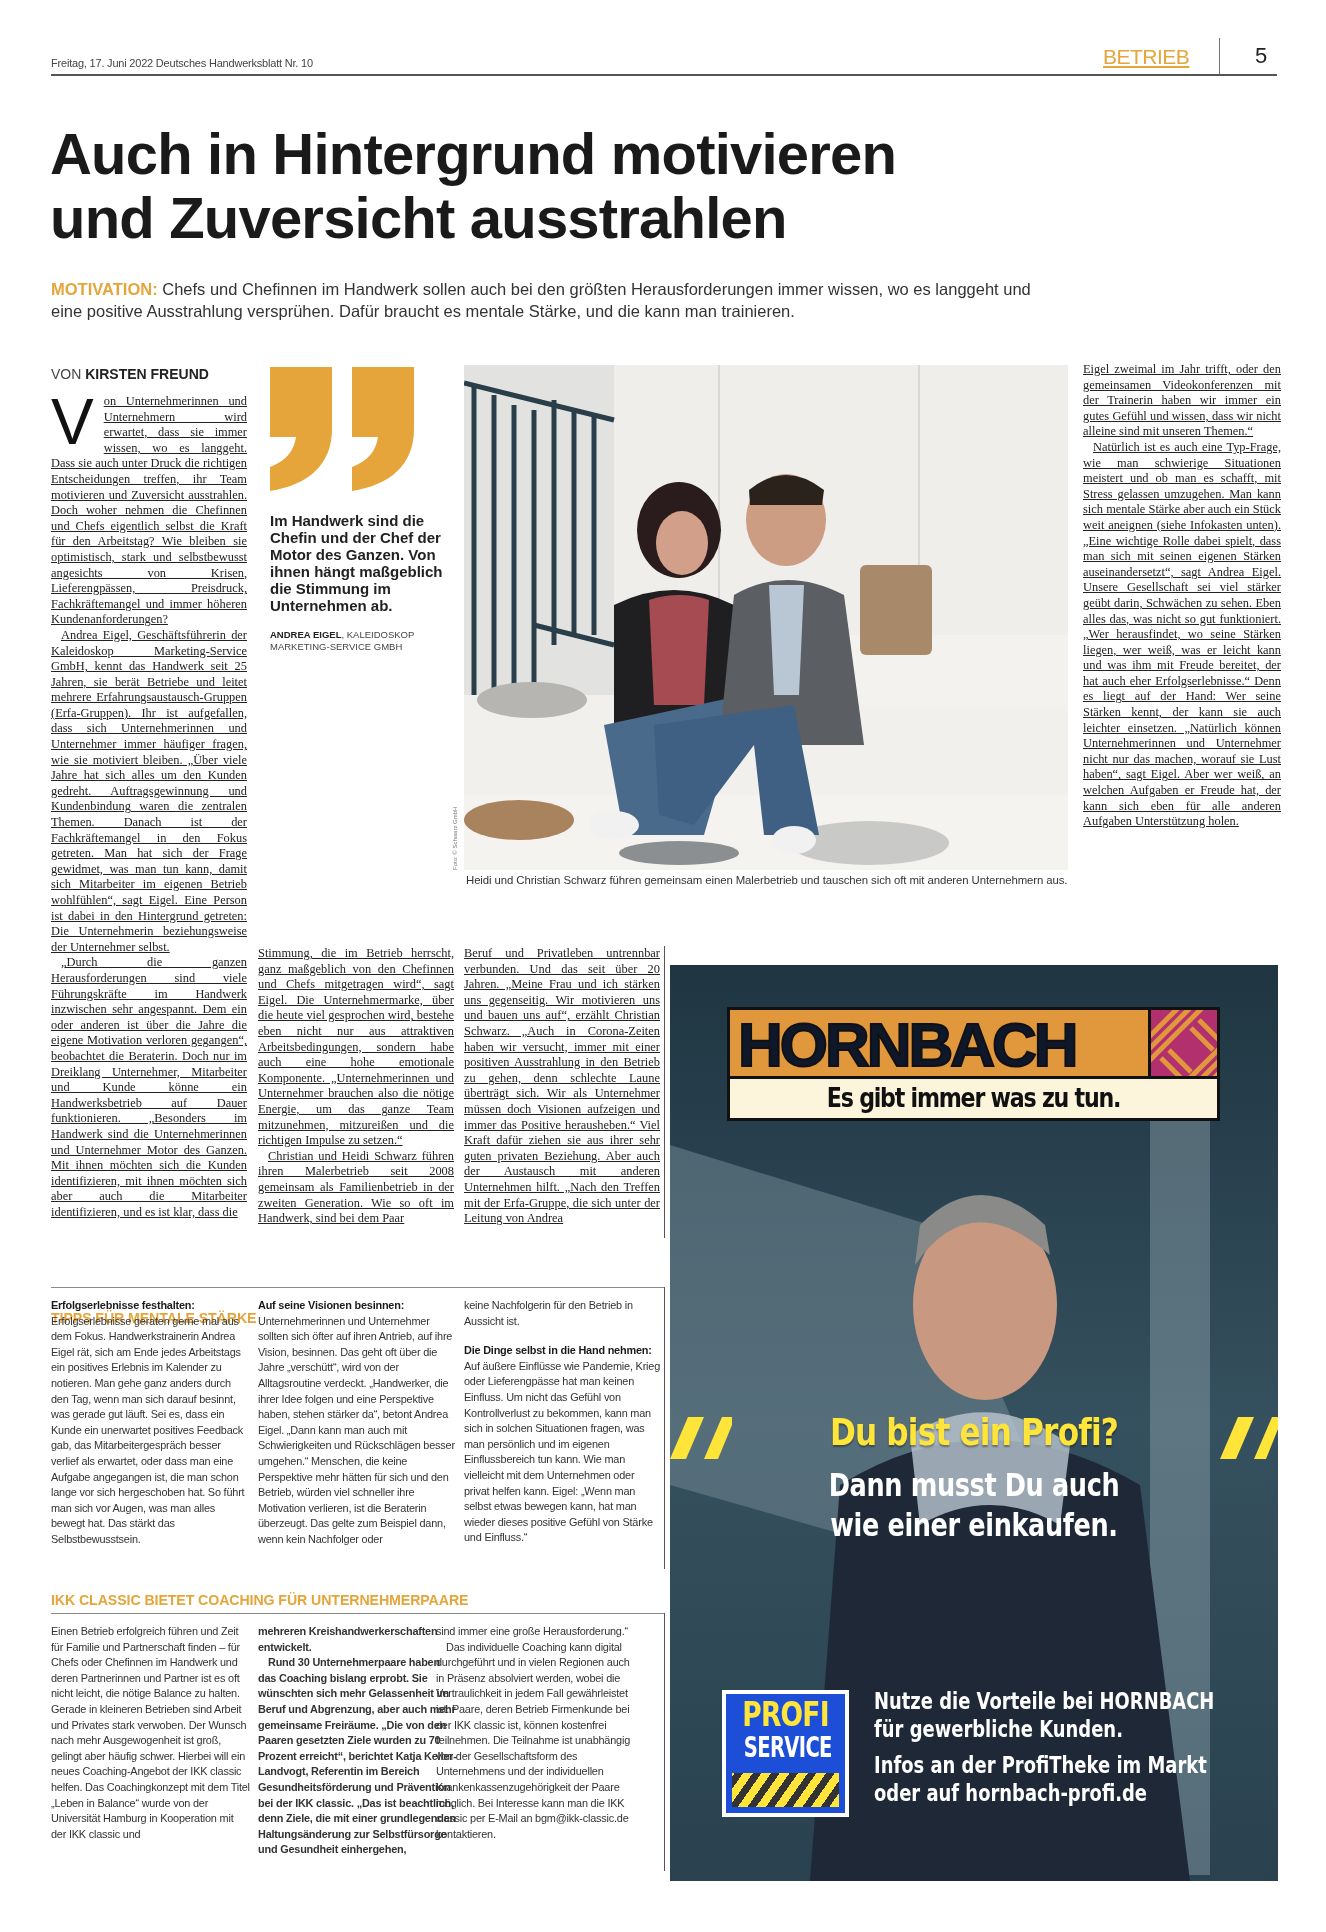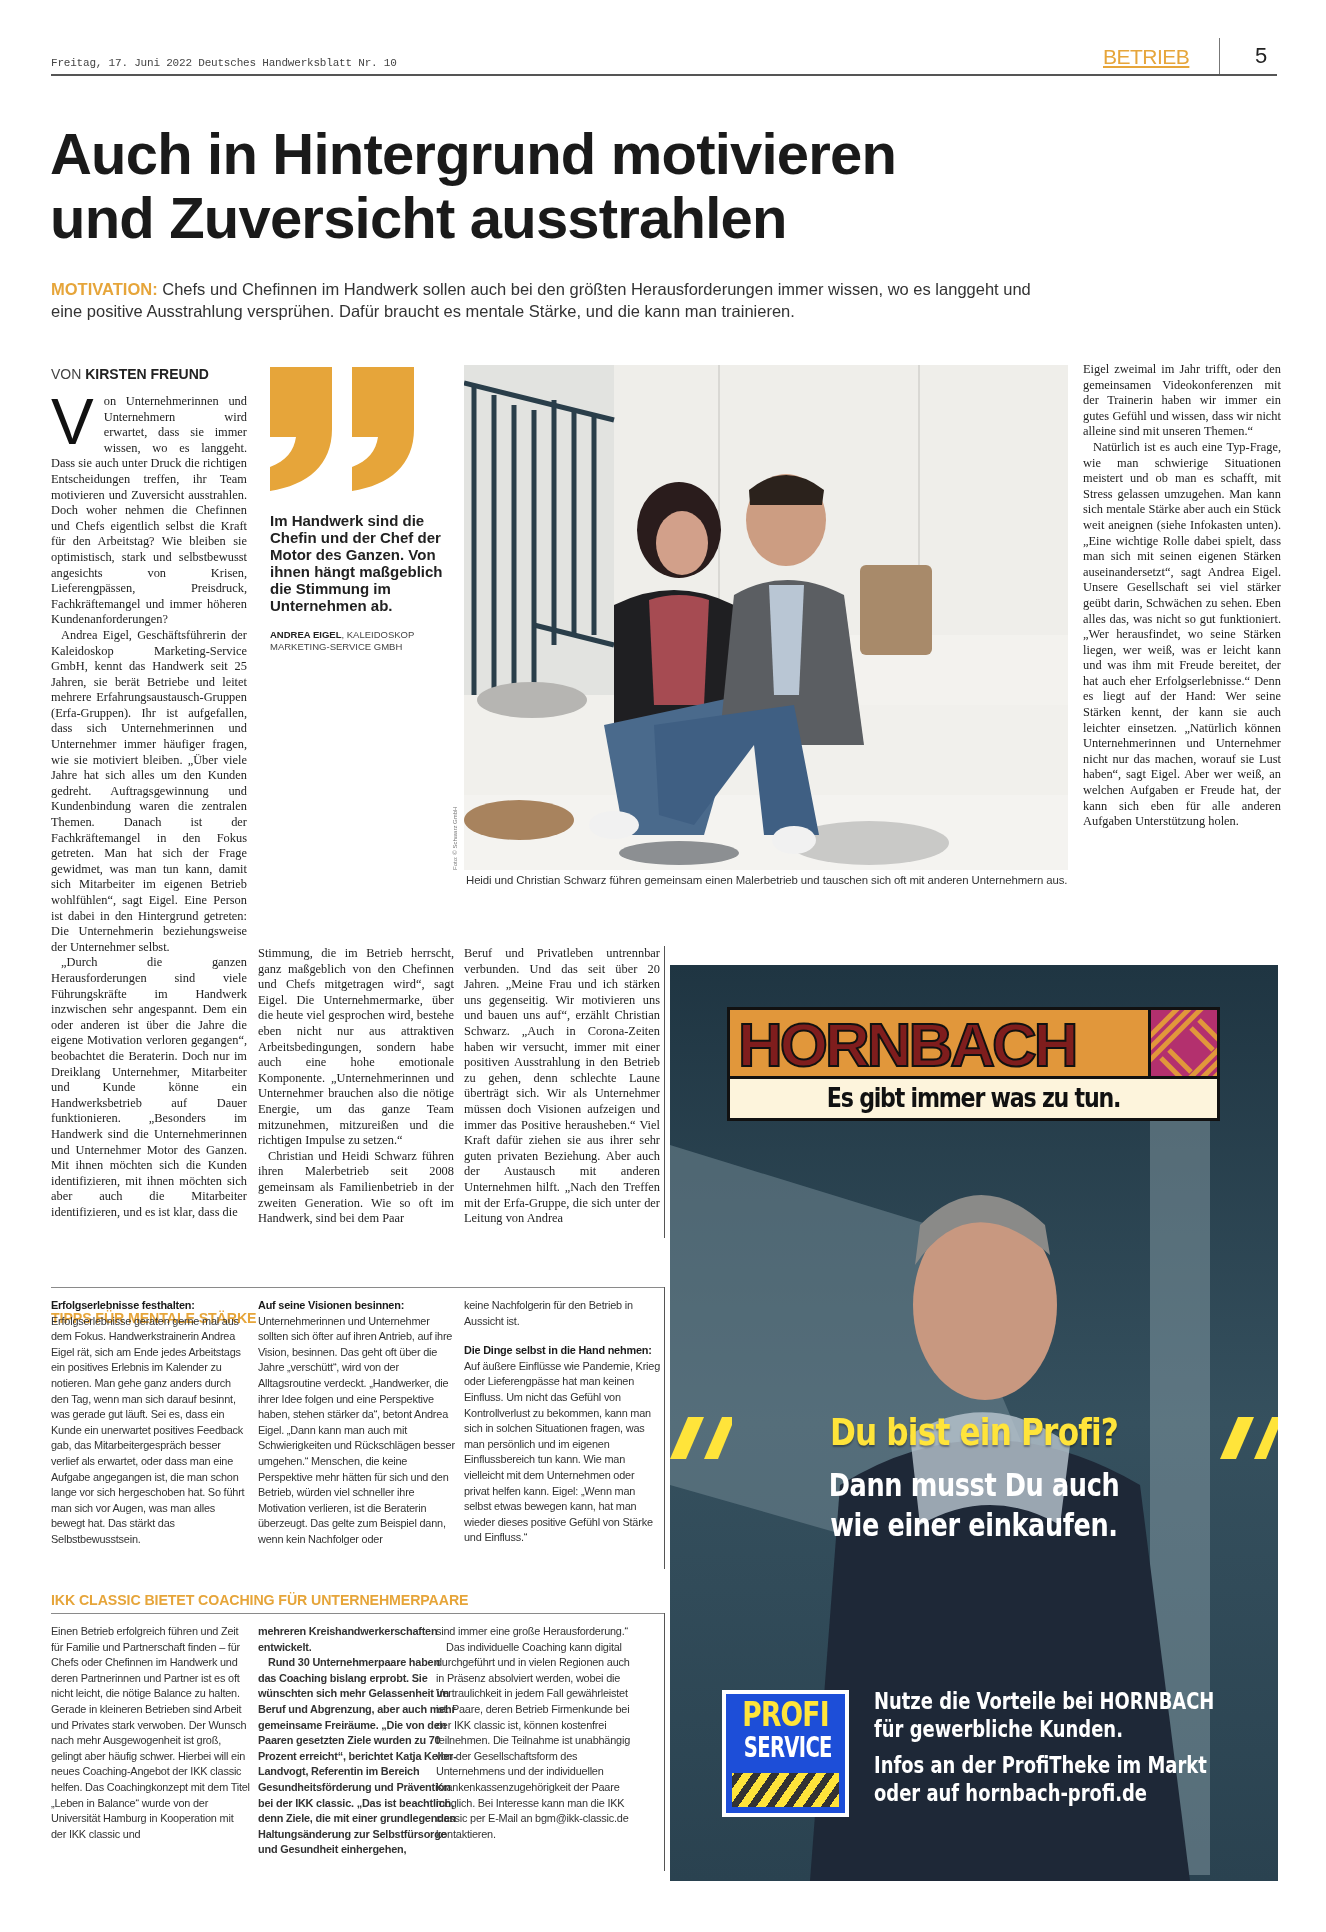--- a/index.html
+++ b/index.html
@@ -2,37 +2,37 @@
 <html><head>
 <meta charset="utf-8">
 <style>
   * { box-sizing: border-box; margin: 0; padding: 0; }
   html, body { width: 1326px; height: 1932px; background: #ffffff; overflow: hidden; }
   body { position: relative; font-family: "Liberation Serif", serif; color: #1e1e1e; }
 
   .abs { position: absolute; }
 
   
-  .hdr-left { left: 51px; top: 57px; font-family: Liberation Mono, monospace; font-size: 11px; color: #444; letter-spacing: -0.2px; }
+  .hdr-left { left: 51px; top: 57px; font-family: Liberation Sans, sans-serif; font-size: 11px; color: #444; letter-spacing: -0.2px; }
   .hdr-rule { left: 51px; top: 74px; width: 1226px; height: 2px; background: #555; }
   .hdr-section { left: 1103px; top: 45px; font-family: "Liberation Sans", sans-serif; font-size: 21px; color: #e6a53a; letter-spacing: -0.5px; text-decoration: underline; }
   .hdr-vline { left: 1219px; top: 38px; width: 1px; height: 38px; background: #777; }
   .hdr-page { left: 1255px; top: 43px; font-family: "Liberation Sans", sans-serif; font-size: 22px; color: #222; }
 
   
   .headline { left: 50px; top: 122px; width: 1230px; font-family: "Liberation Sans", sans-serif; font-size: 58px; line-height: 64px; color: #1a1a1a; letter-spacing: -0.8px; }
   .lead { left: 51px; top: 278px; width: 980px; font-family: "Liberation Sans", sans-serif; font-size: 16.5px; line-height: 22px; color: #333; }
   .lead .kicker { color: #e6a53a; font-weight: bold; }
 
   
   .byline { left: 51px; top: 366px; font-family: "Liberation Sans", sans-serif; font-size: 14px; color: #444; }
   .byline b { color: #222; }
 
   
-  .col { font-size: 12.4px; line-height: 15.6px; text-align: justify; hyphens: auto; color: #222; }
+  .col { font-size: 12.4px; line-height: 15.6px; text-align: justify; hyphens: auto; color: #222; text-decoration: underline; }
   .col p { text-indent: 0; }
   .col p + p { text-indent: 10px; }
   .col1 { left: 51px; top: 394px; width: 196px; }
   .dropcap { float: left; font-family: "Liberation Sans", sans-serif; font-size: 64px; line-height: 52px; margin: 2px 10px 0 0; color: #111; font-weight: 300; }
 
   .col2b { left: 258px; top: 946px; width: 196px; }
   .col3b { left: 464px; top: 946px; width: 196px; }
   .col5 { left: 1083px; top: 362px; width: 198px; }
 
   
@@ -55,21 +55,21 @@
   .sans-col { font-family: "Liberation Sans", sans-serif; font-size: 10.9px; line-height: 15.6px; color: #333; letter-spacing: -0.2px; }
   .sans-col b { color: #1a1a1a; }
   .sans-col p + p.ind { text-indent: 10px; }
   .sans-col p.gap { margin-top: 14px; }
 
   
   .ad { left: 670px; top: 965px; width: 608px; height: 916px; overflow: hidden; background: #2f4a58; }
   .ad-bg { position: absolute; inset: 0; }
   .ad-logo { left: 57px; top: 42px; width: 504px; height: 114px; }
   .logo-top { position: absolute; left: 0; top: 0; width: 424px; height: 72px; background: #e1973b; border: 3px solid #111; }
-  .logo-word { position: absolute; left: 8px; top: 3px; font-family: "Liberation Sans", sans-serif; font-weight: bold; font-size: 62px; line-height: 64px; color: #7f1d1d; -webkit-text-stroke: 2px #111; letter-spacing: -3px; }
+  .logo-word { position: absolute; left: 8px; top: 3px; font-family: "Liberation Sans", sans-serif; font-weight: bold; font-size: 62px; line-height: 64px; color: #0f172a; -webkit-text-stroke: 2px #111; letter-spacing: -3px; }
   .logo-x { position: absolute; left: 421px; top: 0; width: 72px; height: 72px; background: #b3306e; border: 3px solid #111; overflow: hidden; }
   .logo-tag { position: absolute; left: 0; top: 69px; width: 493px; height: 45px; background: #fdf4dc; border: 3px solid #111; }
   .logo-tag span { position: absolute; left: 0; right: 0; top: 3px; text-align: center; font-family: "DejaVu Sans", sans-serif; font-weight: bold; font-size: 27px; color: #111; letter-spacing: -1.5px; transform: scaleX(0.82); }
   .ad-head { left: 0; top: 445px; width: 608px; text-align: center; font-family: "DejaVu Sans", sans-serif; font-weight: bold; font-size: 38px; color: #ffe43a; letter-spacing: -1px; transform: scaleX(0.82); text-shadow: 0 2px 2px rgba(0,0,0,0.35); }
   .hazard-l { left: 0; top: 452px; width: 62px; height: 42px; }
   .hazard-r { left: 550px; top: 452px; width: 58px; height: 42px; }
   .ad-sub { left: 0; top: 500px; width: 608px; text-align: center; font-family: "DejaVu Sans", sans-serif; font-weight: bold; font-size: 32px; line-height: 40px; color: #fff; transform: scaleX(0.8); letter-spacing: -0.5px; }
   .profi-badge { left: 52px; top: 725px; width: 127px; height: 127px; background: #1d4ed8; border: 4px solid #fff; }
   .profi-badge .pt { position: absolute; left: 0; right: 0; top: 2px; text-align: center; font-family: "DejaVu Sans", sans-serif; font-weight: bold; font-size: 34px; line-height: 36px; color: #ffe43a; transform: scaleX(0.78); letter-spacing: -1px; }
   .profi-badge .ps { position: absolute; left: 0; right: 0; top: 38px; text-align: center; font-family: "DejaVu Sans", sans-serif; font-weight: bold; font-size: 28px; line-height: 32px; color: #fff; transform: scaleX(0.7); letter-spacing: -1px; }

